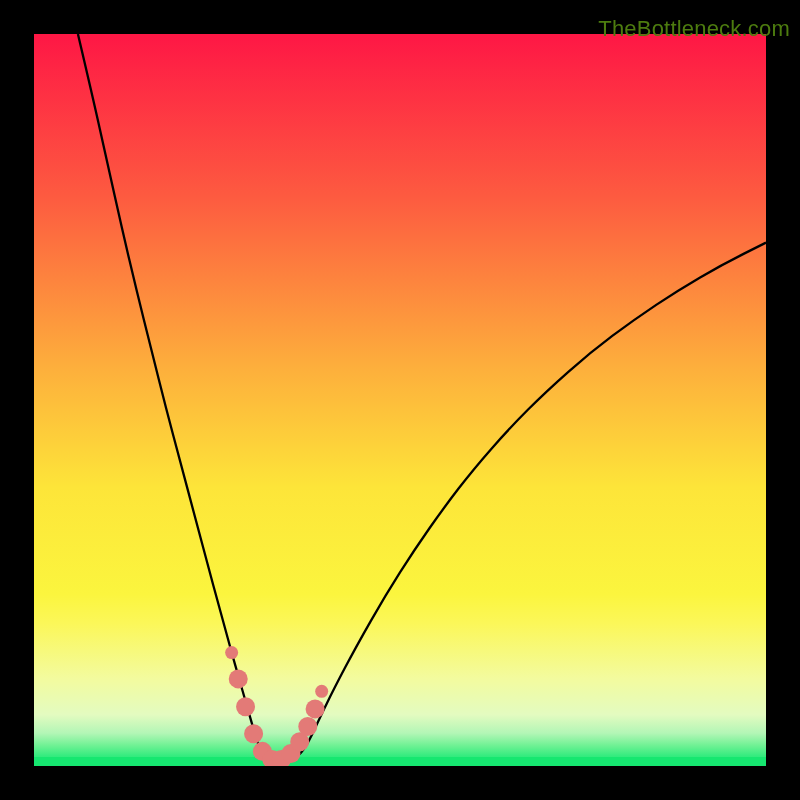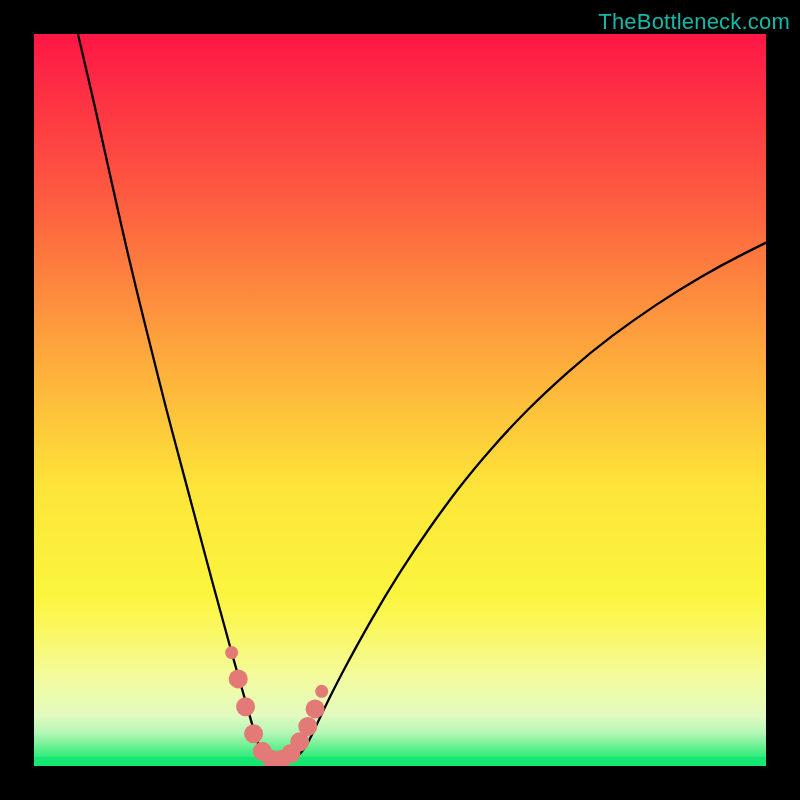--- a/index.html
+++ b/index.html
@@ -12,23 +12,23 @@
     font-family: Arial, Helvetica, sans-serif;
   }
   .outer {
     position: relative;
     width: 800px;
     height: 800px;
     background: #000;
   }
   .watermark {
     position: absolute;
-    top: 9px;
+    top: 16px;
     right: 10px;
-    color: #14b8a6;
+    color: #4d7c0f;
     font-size: 22px;
     font-weight: 400;
     letter-spacing: 0.2px;
     z-index: 5;
     margin-left: 48px;
   }
   .plot-frame {
     position: absolute;
     left: 34px;
     top: 34px;

